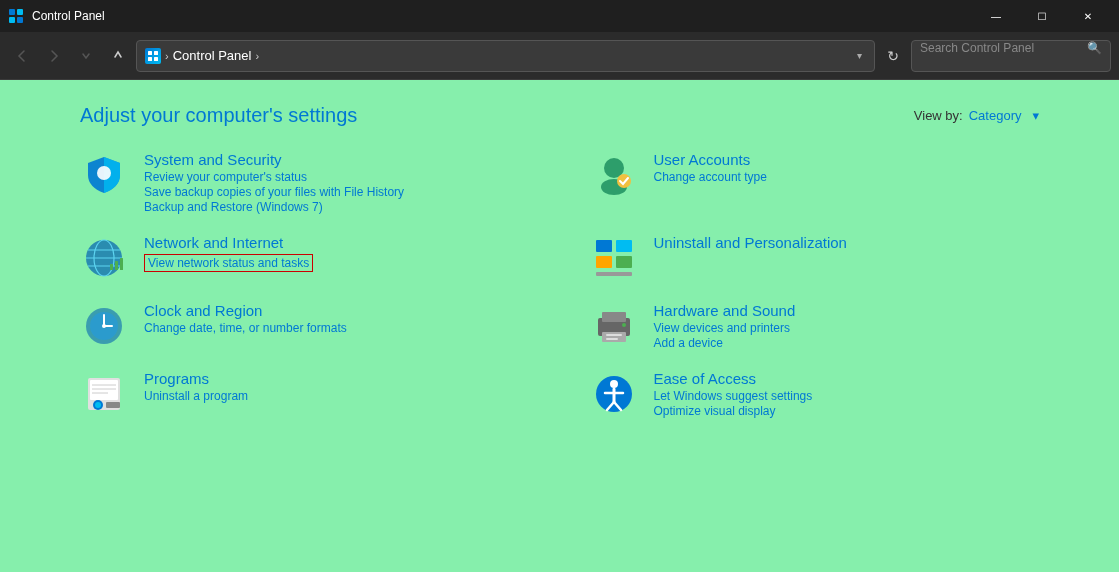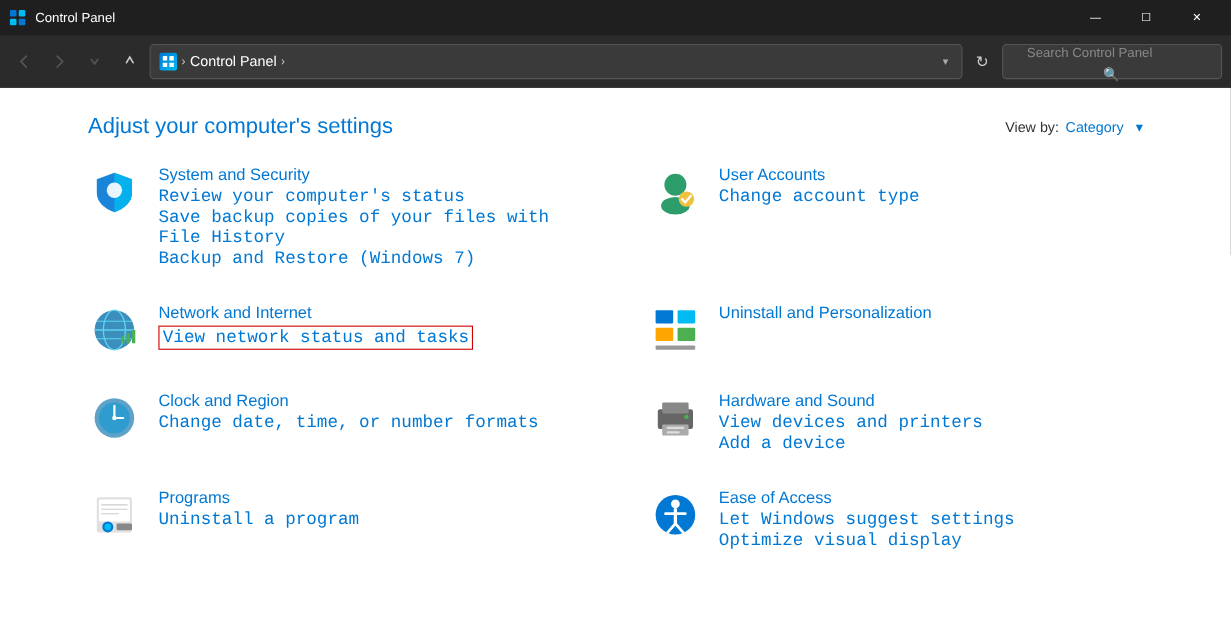--- a/index.html
+++ b/index.html
@@ -124,40 +124,39 @@
       font-size: 14px;
     }
 
     .search-box {
       width: 200px;
       height: 32px;
       background: #3a3a3a;
       border: 1px solid #555;
       border-radius: 4px;
       display: flex;
-      align-items: center;
+      align-items: flex-start;
       padding: 0 8px;
       gap: 6px;
-      flex-direction: column;
     }
     .search-box input {
       background: transparent;
       border: none;
       outline: none;
       color: #aaaaaa;
       font-size: 12px;
       flex: 1;
       font-family: 'Segoe UI', Arial, sans-serif;
     }
     .search-box input::placeholder { color: #888; }
     .search-icon { color: #aaa; font-size: 12px; }
 
     
     .content {
-      background: #ffffff;
+      background: #86efac;
       height: calc(572px - 32px - 48px);
       padding: 24px 80px;
     }
 
     .content-header {
       display: flex;
       justify-content: space-between;
       align-items: center;
       margin-bottom: 24px;
     }
@@ -179,21 +178,21 @@
       cursor: pointer;
       display: flex;
       align-items: center;
       gap: 11px;
     }
 
     
     .categories-grid {
       display: grid;
       grid-template-columns: 1fr 1fr;
-      gap: 12px;
+      gap: 0;
       column-gap: 60px;
     }
 
     .category-item {
       display: flex;
       align-items: flex-start;
       gap: 16px;
       margin-bottom: 20px;
     }
     .category-icon {
@@ -207,25 +206,24 @@
     .category-text { flex: 1; }
     .category-title {
       color: #0078d4;
       font-size: 15px;
       font-weight: 400;
       cursor: pointer;
       margin-bottom: 2px;
     }
     .category-link {
       color: #0078d4;
-      font-size: 16px;
+      font-size: 12px;
       cursor: pointer;
       display: block;
       margin-top: 1px;
-      font-family: Liberation Mono, monospace;
     }
     .category-link.highlighted {
       border: 1px solid #cc0000;
       padding: 1px 3px;
       display: inline-block;
     }
   </style>
 </head>
 <body>
 

